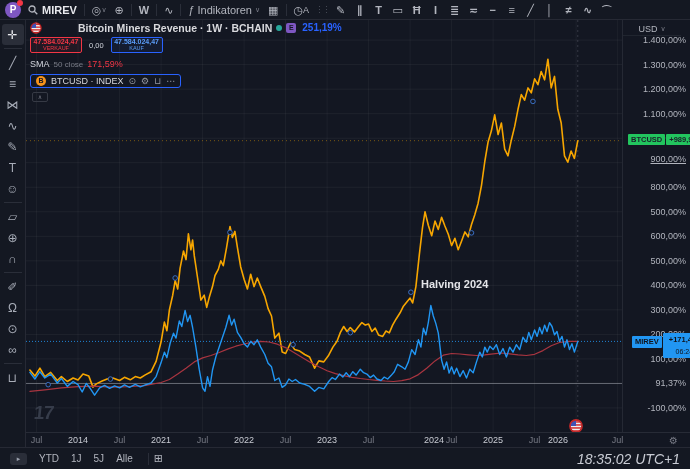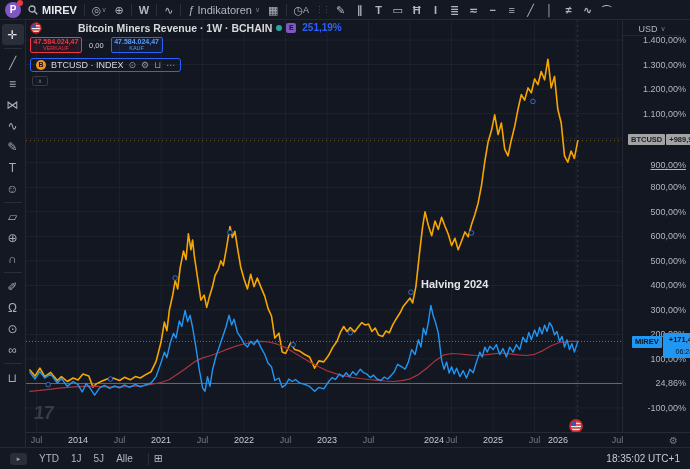--- a/index.html
+++ b/index.html
@@ -79,21 +79,21 @@
   
   #priceAxis { position:absolute; left:622px; top:20px; width:68px; height:412px;
     border-left:1px solid rgba(42,46,57,.8); background:#131722; z-index:10; cursor:ns-resize; }
   #usdHeader { position:absolute; top:2px; left:0; right:9px; height:14px; display:flex;
     align-items:center; justify-content:center; gap:3px; font-size:9px; color:#b2b5be;
     border-bottom:1px solid rgba(42,46,57,.6); cursor:pointer; }
   .ptick { position:absolute; right:4px; font-size:9px; color:#b2b5be; height:12px; line-height:12px;text-align:right; }
   .axis-label { position:absolute; display:flex; gap:1px; z-index:12; }
   .axis-label span { padding:1px 3px; font-size:7.5px; font-weight:bold; border-radius:1px;
     line-height:1.3; }
-  #btcLabel span { background:#a3a3a3; color:#1b1f2a; }
+  #btcLabel span { background:#22c55e; color:#1b1f2a; }
   #mirevLabel { align-items:flex-start; }
   #mirevLabel .tag { background:#2196f3; color:#10131a; margin-top:3px; }
   #mirevLabel .valbox { background:#2196f3; color:#10131a; display:flex; flex-direction:column;
     align-items:flex-end; }
   #mirevLabel .valbox .cd { font-size:7px; font-weight:normal; }
 
   
   #timeAxis { position:absolute; left:0; top:432px; width:690px; height:15px;
     border-top:1px solid rgba(42,46,57,.9); background:#131722; z-index:10; cursor:ew-resize; }
   .ttick { position:absolute; top:2px; font-size:9px; color:#787b86; transform:translateX(-50%); }
@@ -102,21 +102,21 @@
 
   
   #bottomBar { position:absolute; left:0; top:447px; width:690px; height:22px;
     border-top:1px solid rgba(42,46,57,.8); background:#141822; display:flex;
     align-items:center; padding:0 10px; z-index:30; }
   #panelToggle { width:17px; height:12px; background:#2a2e39; border-radius:3px; color:#9aa0ac;
     font-size:7px; display:flex; align-items:center; justify-content:center; cursor:pointer;
     margin-right:12px; }
   .range-btn { font-size:10px; color:#b2b5be; margin-right:12px; cursor:pointer; }
   #calBtn { font-size:11px; color:#b2b5be; cursor:pointer; margin-left:2px; }
-  #clock { margin-left:auto; font-size:10px; color:#c9ccd4; cursor:pointer; }
+  #clock { margin-left:auto; font-size:14px; color:#c9ccd4; cursor:pointer;font-style:italic; }
 </style>
 </head>
 <body>
 
 <div id="app">
 
   <div id="topbar">
     <div id="avatar">
       <span>P</span>
       <span class="badge"></span>
@@ -278,20 +278,25 @@
       <div class="trade-box" id="sellBox">
         <span class="v">47.584.024,47</span>
         <span class="l">VERKAUF</span>
       </div>
       <span class="spread">0,00</span>
       <div class="trade-box" id="buyBox">
         <span class="v">47.584.024,47</span>
         <span class="l">KAUF</span>
       </div>
     </div>
+    <div class="lg-row3">
+      <span class="sma-name">SMA</span>
+      <span class="sma-params">50 close</span>
+      <span class="sma-val">171,59%</span>
+    </div>
     <div class="lg-row4">
       <span class="btc-ic">B</span>
       <span class="lg-sym">BTCUSD · INDEX</span>
       <span class="lg-act">⊙</span>
       <span class="lg-act">⚙</span>
       <span class="lg-act">⊔</span>
       <span class="lg-act">⋯</span>
     </div>
     <div id="collapseBtn">∧</div>
   </div>
@@ -318,30 +323,30 @@
   <div id="priceAxis">
     <div id="usdHeader">
       <span>USD</span>
       <span class="chev">∨</span>
     </div>
   <span class="ptick" style="top: 14.1095px;">1.400,00%</span>
       <span class="ptick" style="top: 38.6333px;">1.300,00%</span>
       <span class="ptick" style="top: 63.1571px;">1.200,00%</span>
       <span class="ptick" style="top: 87.681px;">1.100,00%</span>
       <span class="ptick" style="top: 112.205px;">1.000,00%</span>
-      <span class="ptick" style="top: 139px; text-decoration: underline;">900,00%</span>
+      <span class="ptick" style="top: 133px; text-decoration: underline;">900,00%</span>
       <span class="ptick" style="top: 161.252px;">800,00%</span>
       <span class="ptick" style="top: 185.776px;">500,00%</span>
       <span class="ptick" style="top: 210.3px;">600,00%</span>
       <span class="ptick" style="top: 234.824px;">500,00%</span>
       <span class="ptick" style="top: 259.348px;">400,00%</span>
       <span class="ptick" style="top: 283.871px;">300,00%</span>
       <span class="ptick" style="top: 308.395px;">200,00%</span>
       <span class="ptick" style="top: 332.919px;">100,00%</span>
-      <span class="ptick" style="top: 357.443px;">24,86%</span>
+      <span class="ptick" style="top: 357.443px;">91,37%</span>
       <span class="ptick" style="top: 381.967px;">-100,00%</span>
     </div>
   <div class="axis-label" id="btcLabel" style="left: 628px; top: 133.679px;">
     <span>BTCUSD</span>
     <span>+989,91%</span>
   </div>
   <div class="axis-label" id="mirevLabel" style="left: 632px; top: 333.402px;">
     <span class="tag">MIREV</span>
     <span class="valbox">
       <span>+171,43%</span>

